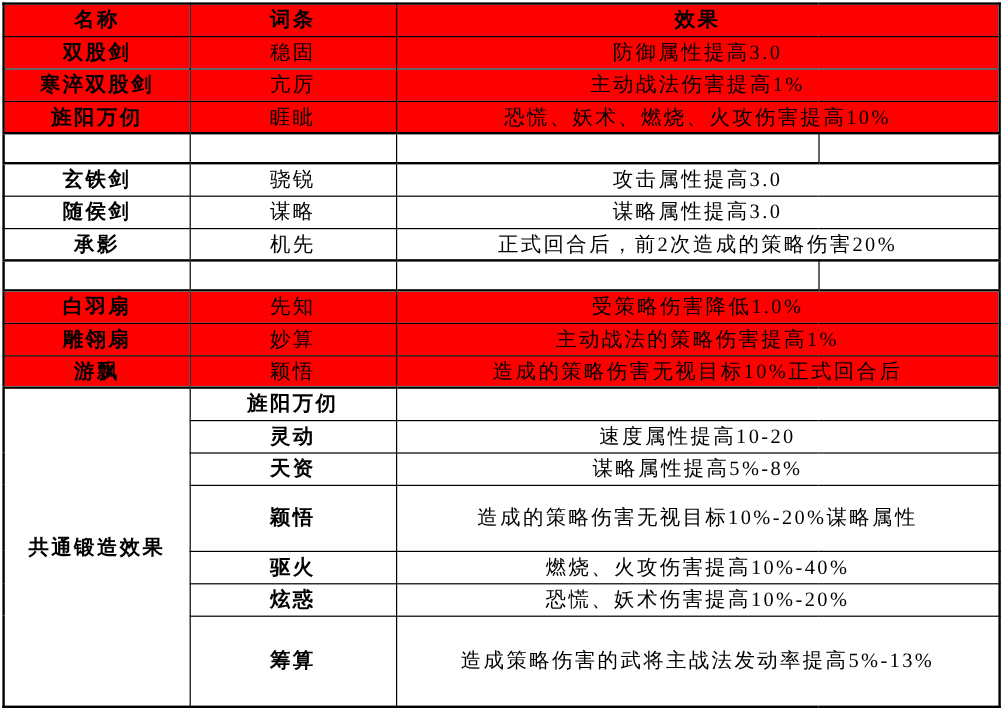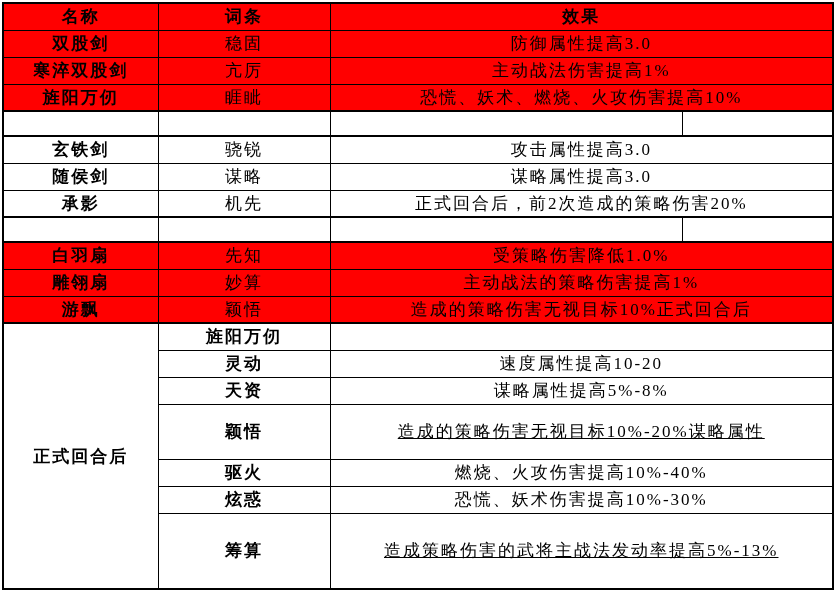--- a/index.html
+++ b/index.html
@@ -28,21 +28,21 @@
     overflow:hidden;
     white-space:nowrap;
   }
   tr{height:27px;}
   tr.h25{height:25px;}
   tr.h55{height:55px;}
   tr.h76{height:76px;margin-left:23px;}
   td.red{background:#ff0000;}
   td.b{font-weight:bold;}
   tr.sep td{border-bottom-width:2px;}
-  td.wrap{white-space:normal;text-decoration:underline;}
+  td.wrap{white-space:normal;}
 </style>
 </head>
 <body>
 
 <div class="page">
   <table class="forge">
     <colgroup>
       <col style="width:155px">
       <col style="width:172px">
       <col style="width:352px">
@@ -112,21 +112,21 @@
       <td class="red">妙算</td>
       <td class="red" colspan="2">主动战法的策略伤害提高1%</td>
     </tr>
     <tr class="sep">
       <td class="red b">游飘</td>
       <td class="red">颖悟</td>
       <td class="red" colspan="2">造成的策略伤害无视目标10%正式回合后</td>
     </tr>
 
     <tr>
-      <td class="b" rowspan="7">正式回合后</td>
+      <td class="b" rowspan="7">共通锻造效果</td>
       <td class="b">旌阳万仞</td>
       <td colspan="2"></td>
     </tr>
     <tr>
       <td class="b">灵动</td>
       <td colspan="2">速度属性提高10-20</td>
     </tr>
     <tr>
       <td class="b">天资</td>
       <td colspan="2">谋略属性提高5%-8%</td>
@@ -134,21 +134,21 @@
     <tr class="h55">
       <td class="b">颖悟</td>
       <td colspan="2" class="wrap">造成的策略伤害无视目标10%-20%谋略属性</td>
     </tr>
     <tr>
       <td class="b">驱火</td>
       <td colspan="2">燃烧、火攻伤害提高10%-40%</td>
     </tr>
     <tr>
       <td class="b">炫惑</td>
-      <td colspan="2">恐慌、妖术伤害提高10%-30%</td>
+      <td colspan="2">恐慌、妖术伤害提高10%-20%</td>
     </tr>
     <tr class="h76">
       <td class="b">筹算</td>
       <td colspan="2" class="wrap">造成策略伤害的武将主战法发动率提高5%-13%</td>
     </tr>
   </tbody>
     </table>
 </div>
 
 </body></html>

